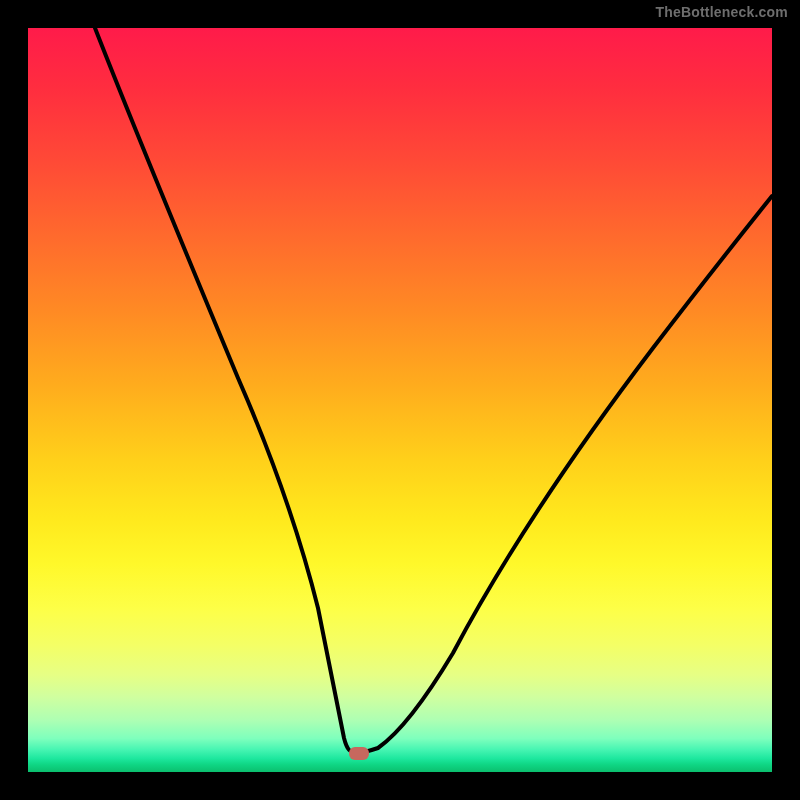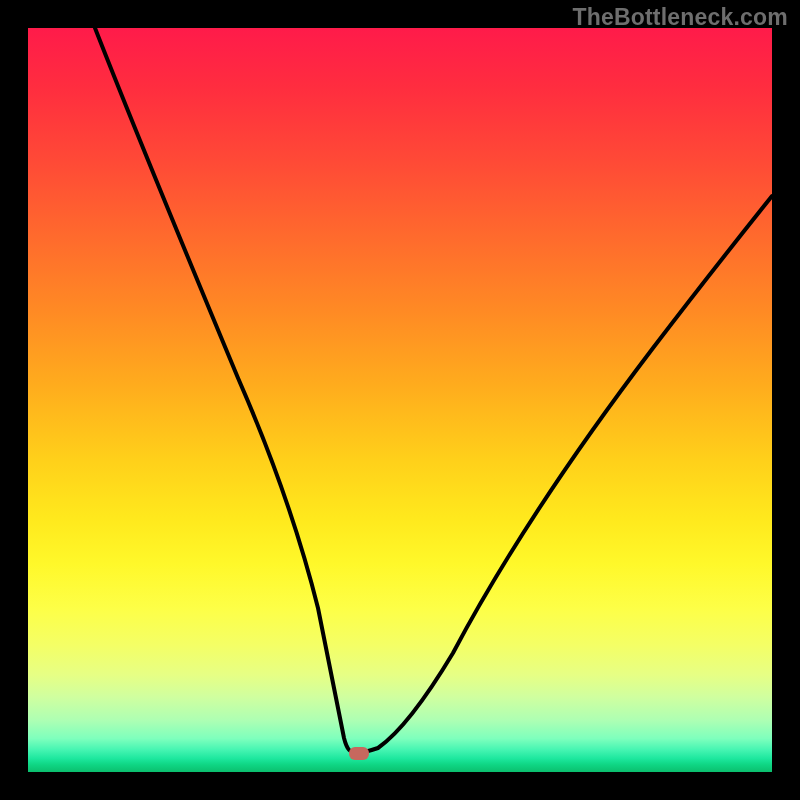--- a/index.html
+++ b/index.html
@@ -15,21 +15,21 @@
     position: relative;
     width: 800px;
     height: 800px;
     background: #000;
   }
   .watermark {
     position: absolute;
     top: 4px;
     right: 12px;
     color: #6e6e6e;
-    font-size: 23px;
+    font-size: 14px;
     font-weight: 600;
     letter-spacing: 0.2px;
     user-select: none;
   }
   .plot {
     position: absolute;
     left: 28px;
     top: 28px;
     width: 744px;
     height: 744px;

